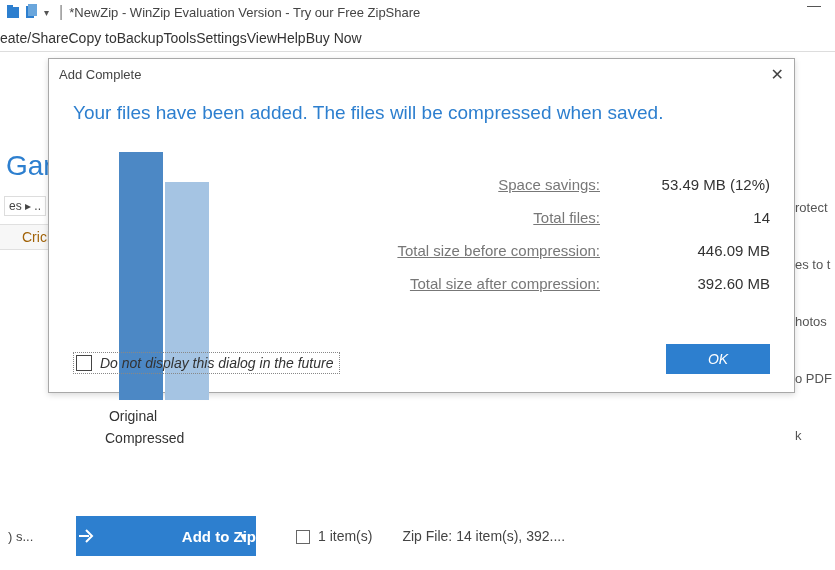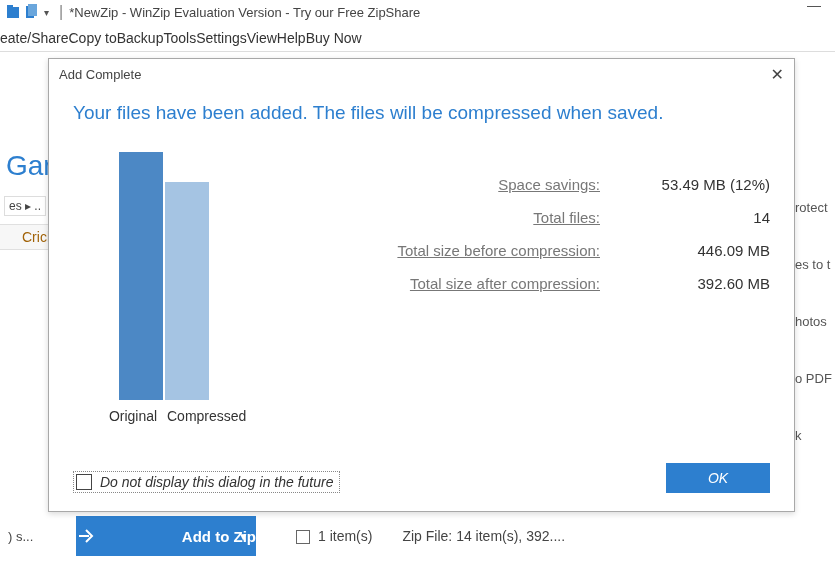--- a/index.html
+++ b/index.html
@@ -26,35 +26,35 @@
     
     .bottombar { position: absolute; left: 0; right: 0; bottom: 14px; height: 40px; display: flex; align-items: center; }
     .bottom-left { font-size: 13px; color: #444; padding-left: 8px; width: 70px; white-space: nowrap; overflow: hidden; }
     .add-btn { margin-left: 6px; width: 180px; height: 40px; background: #2d7fcf; color: #fff; display: flex; align-items: center; justify-content: space-between; font-size: 15px; font-weight: 600; position: relative; }
     .add-btn .arrow-icon { width: 20px; height: 20px; margin-right: 8px; }
     .add-btn .caret { position: absolute; right: 10px; font-size: 11px; }
     .status-area { margin-left: 40px; display: flex; align-items: center; gap: 30px; font-size: 14px; color: #444; }
     .status-check { width: 14px; height: 14px; border: 1px solid #666; display: inline-block; margin-right: 8px; vertical-align: middle; }
 
     
-    .modal { position: absolute; left: 48px; right: 40px; top: 58px; height: 454px; background: #fff; border: 1px solid #a8a8a8; box-shadow: 0 2px 6px rgba(0,0,0,0.15); }
+    .modal { position: absolute; left: 48px; right: 40px; top: 58px; height: 335px; background: #fff; border: 1px solid #a8a8a8; box-shadow: 0 2px 6px rgba(0,0,0,0.15); }
     .modal-titlebar { height: 30px; display: flex; align-items: center; justify-content: space-between; padding: 0 10px; font-size: 13px; color: #444; }
     .close-x { font-size: 16px; color: #444; cursor: default; }
     .modal-body { padding: 10px 24px 0 24px; }
     .modal-msg { color: #2d7fcf; font-size: 19px; font-weight: 400; line-height: 1.45; margin-bottom: 25px; max-width: 620px; }
 
     .content-row { display: flex; }
 
     
     .chart-wrap { width: 200px; }
     .chart { height: 248px; display: flex; align-items: flex-end; gap: 2px; padding-left: 46px;}
     .bar { width: 44px; }
     .bar.original { background: #4c88c5; height: 248px; }
     .bar.compressed { background: #a5c4e3; height: 218px; }
-    .chart-labels { display: flex; gap: 6px; padding-left: 32px; margin-top: 8px; font-size: 14px; color: #333; }
+    .chart-labels { display: flex; gap: 6px; padding-left: 32px; margin-top: 8px; font-size: 14px; color: #333; flex-direction: column; }
     .chart-labels span:first-child { width: 56px; text-align: center; }
     .chart-labels span:last-child { width: 84px; text-align: left; }
 
     
     .stats { flex: 1; padding-top: 24px; }
     .stat-row { display: flex; justify-content: space-between; margin-bottom: 16px; font-size: 15px; }
     .stat-label { color: #777; text-align: right; flex: 1; text-decoration: underline; }
     .stat-value { color: #333; width: 170px; text-align: right; }
 
     

